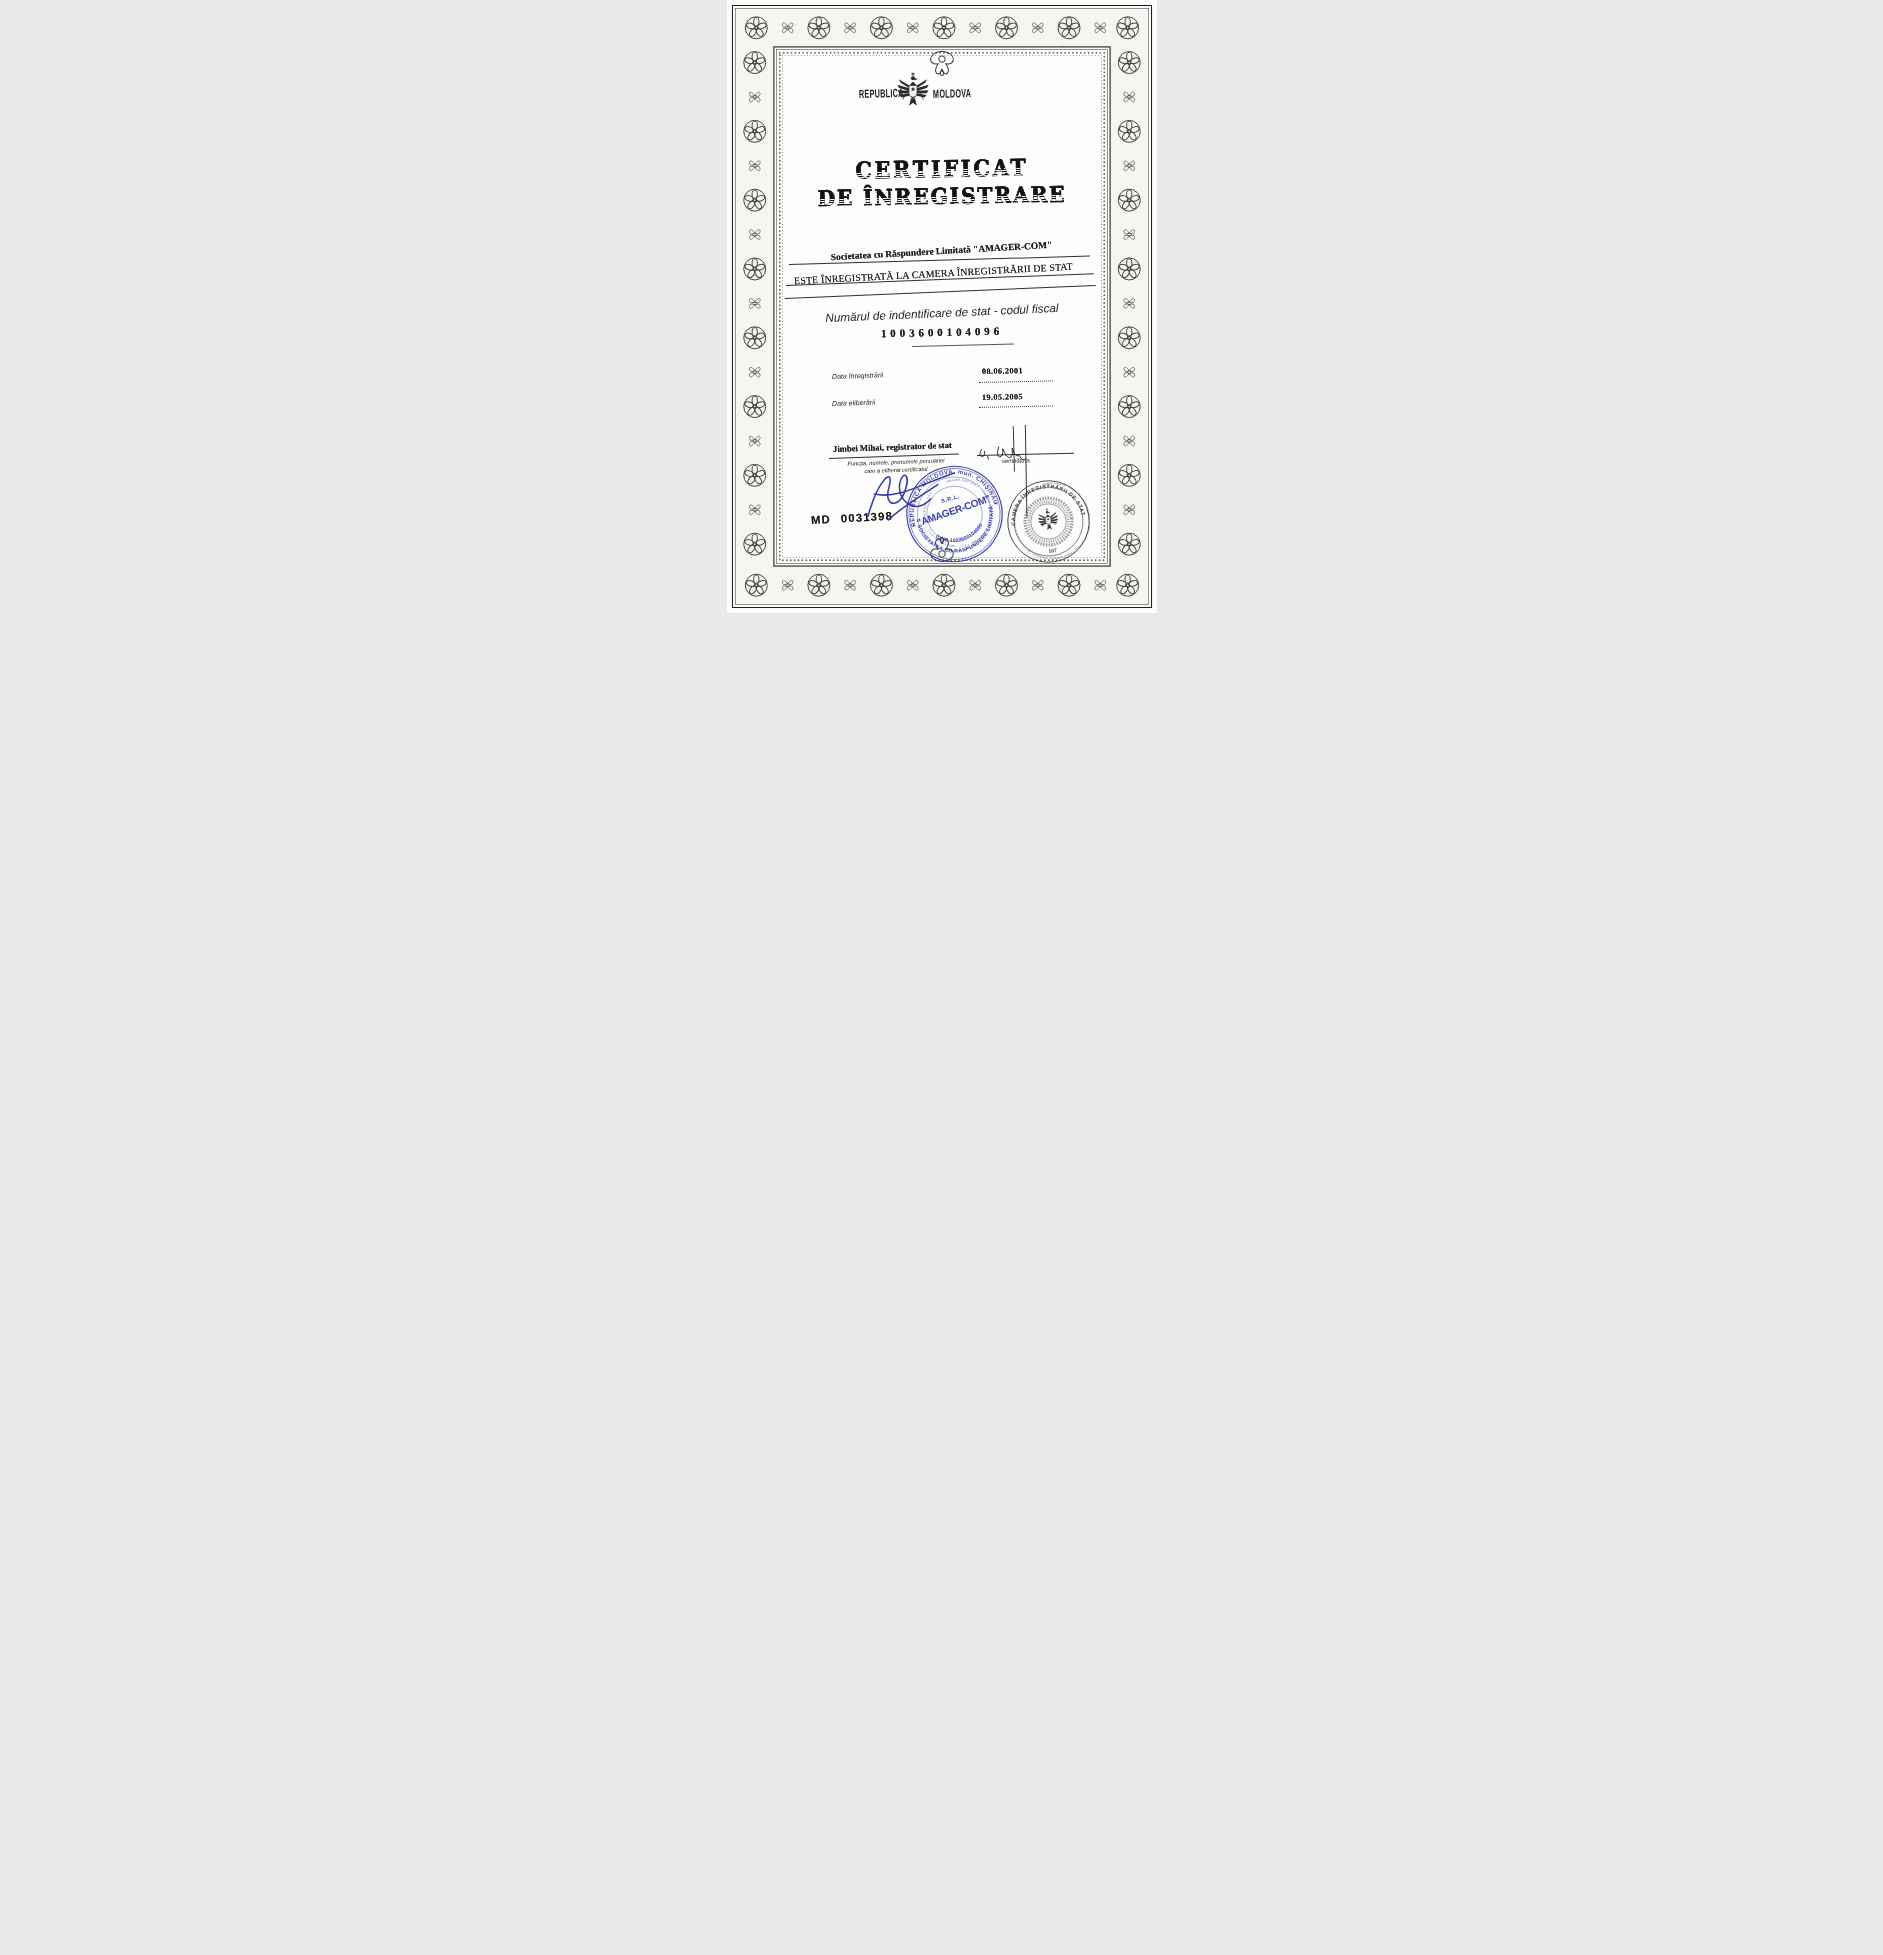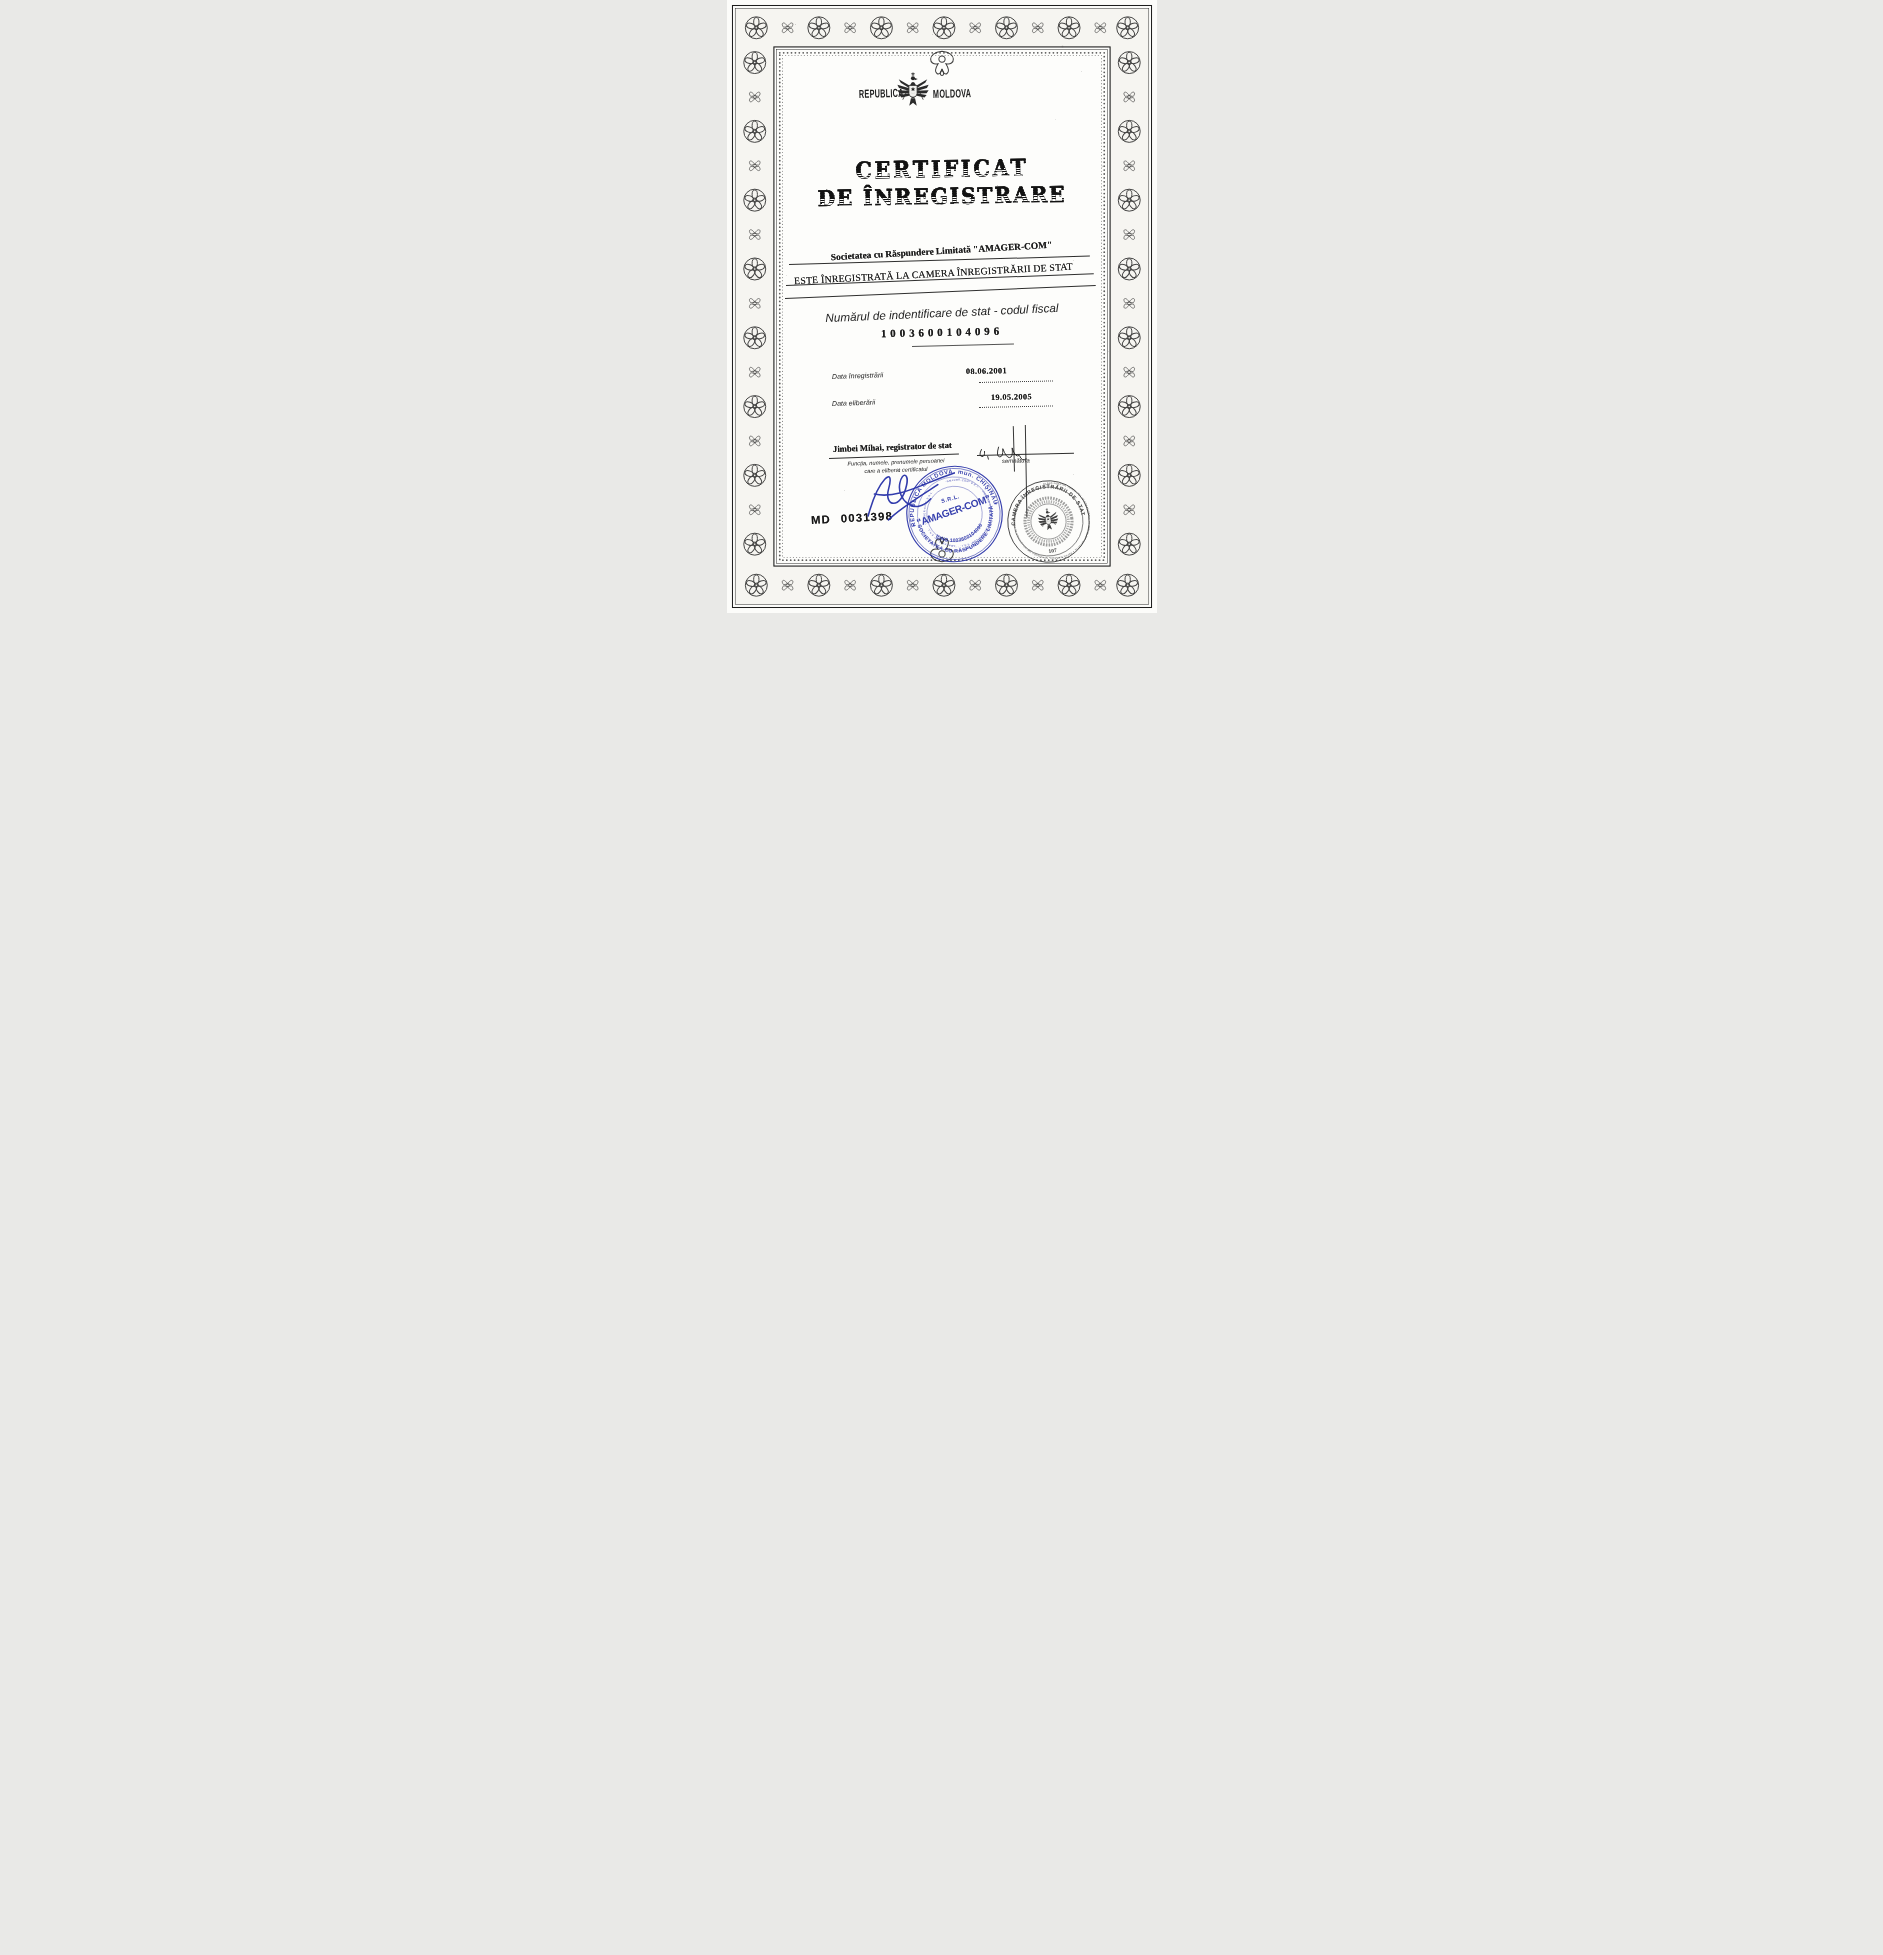--- a/index.html
+++ b/index.html
@@ -205,25 +205,25 @@
     <div class="abs rule" style="left:62px;top:264px;width:301px;transform:rotate(-1.6deg);"></div>
     <div class="abs statement" style="left:61px;top:268px;width:291px;text-align:center;font-size:9.8px;letter-spacing:0.2px;transform:rotate(-3deg);">ESTE ÎNREGISTRATĂ LA CAMERA ÎNREGISTRĂRII DE STAT</div>
     <div class="abs rule thin" style="left:59px;top:285px;width:308px;transform:rotate(-2.2deg);"></div>
     <div class="abs rule thin" style="left:58px;top:298px;width:311px;transform:rotate(-2.4deg);"></div>
 
     <div class="abs ital" style="left:78px;top:312px;width:274px;text-align:center;font-size:11.7px;transform:rotate(-2.5deg);color:#1f1f1f;">Numărul de indentificare de stat - codul fiscal</div>
     <div class="abs heavy-serif" style="left:117px;top:328px;width:196px;text-align:center;font-size:11px;letter-spacing:3.9px;transform:rotate(-1.2deg);">1003600104096</div>
     <div class="abs rule thin" style="left:185px;top:346px;width:102px;transform:rotate(-1.4deg);opacity:.75;"></div>
 
     <div class="abs ital" style="left:105px;top:373px;font-size:7px;transform:rotate(-2deg);">Data înregistrării</div>
-    <div class="abs heavy-serif" style="left:239px;top:367px;font-size:8.2px;letter-spacing:0.4px;transform:rotate(-1deg);">08.06.2001</div>
+    <div class="abs heavy-serif" style="left:255px;top:367px;font-size:8.2px;letter-spacing:0.4px;transform:rotate(-1deg);">08.06.2001</div>
     <div class="abs rule dotted" style="left:252px;top:382px;width:74px;transform:rotate(-1.2deg);"></div>
 
     <div class="abs ital" style="left:105px;top:400px;font-size:7px;transform:rotate(-2deg);">Data eliberării</div>
-    <div class="abs heavy-serif" style="left:264px;top:393px;font-size:8.2px;letter-spacing:0.4px;transform:rotate(-1deg);">19.05.2005</div>
+    <div class="abs heavy-serif" style="left:255px;top:393px;font-size:8.2px;letter-spacing:0.4px;transform:rotate(-1deg);">19.05.2005</div>
     <div class="abs rule dotted" style="left:252px;top:407px;width:74px;transform:rotate(-1.2deg);"></div>
 
     <div class="abs heavy-serif" style="left:106px;top:444px;font-size:8.6px;transform:rotate(-2deg);">Jimbei Mihai, registrator de stat</div>
     <div class="abs rule" style="left:102px;top:458px;width:130px;transform:rotate(-2deg);border-top-width:1px;"></div>
     <div class="abs ital" style="left:112px;top:461px;width:114px;text-align:center;font-size:5.7px;transform:rotate(-2deg);white-space:normal;">Funcția, numele, prenumele persoanei</div>
     <div class="abs ital" style="left:112px;top:469px;width:114px;text-align:center;font-size:5.7px;transform:rotate(-2deg);white-space:normal;">care a eliberat certificatul</div>
 
     <svg class="abs" style="left:249px;top:425px;" width="68" height="94" viewBox="0 0 175 240">
       <g fill="none" stroke="#1e1e1e" stroke-width="2.3" stroke-linecap="round">
         <path d="M14,62 q -8,16 1,18 q 8,2 7,-13"></path>

